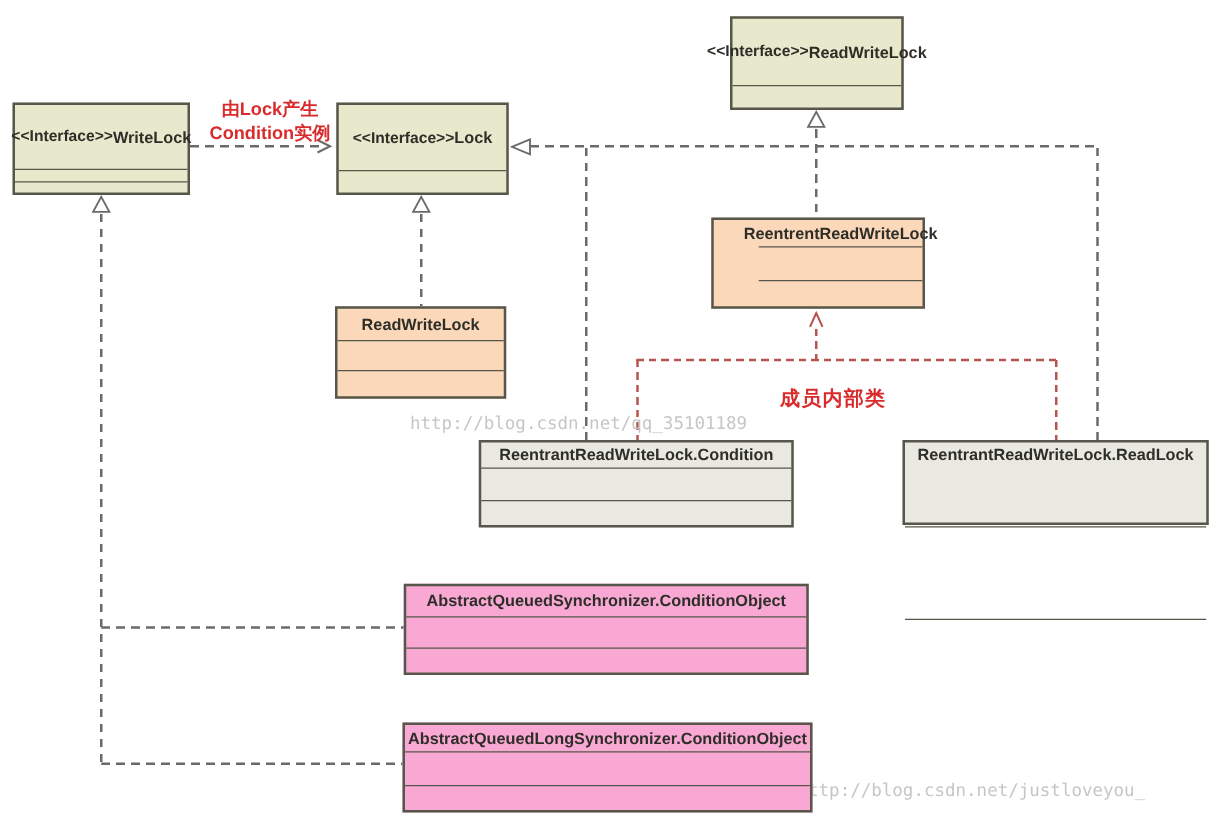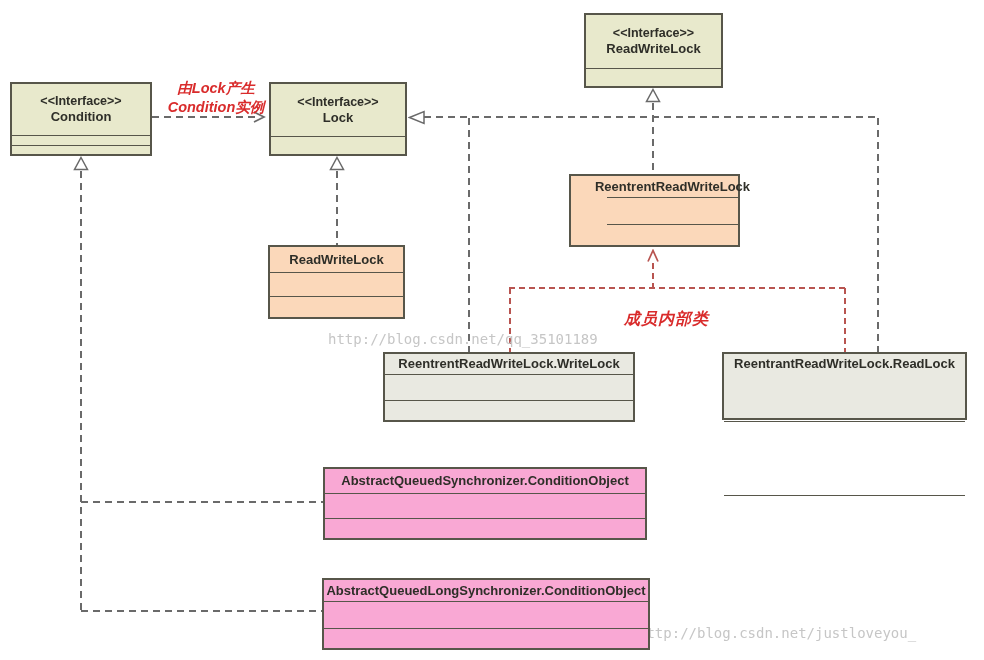--- a/index.html
+++ b/index.html
@@ -11,54 +11,53 @@
   .box {
     position:absolute; box-sizing:border-box;
     border:2px solid #57564a; display:flex; flex-direction:column;
     z-index:2;
   }
   .box.iface { background:#e8e9cc; }
   .box.cls   { background:#fbd8ba; }
   .box.inner { background:#e9e9e1; }
   .box.cond  { background:#f9a8d4; }
   .title {
-    display:flex; flex-direction:column; justify-content:center; align-items:center;
+    display:flex; flex-direction:row; justify-content:center; align-items:center;
     color:#2e2e28; flex:none;text-align:center;
   }
   .stereo { font-size:12.5px; font-weight:600; line-height:15px; }
   .cname  { font-size:13px;  font-weight:700; line-height:16px; white-space:nowrap; }
   .comp { border-top:1.5px solid #57564a; flex:none; }
   .comp.grow { flex:1; }
   
   .hdash, .vdash { position:absolute; z-index:1; }
   .hdash { height:2px; background:repeating-linear-gradient(90deg,  #6a6a6a 0 7px, transparent 7px 12px); }
   .vdash { width:2px;  background:repeating-linear-gradient(180deg, #6a6a6a 0 7px, transparent 7px 12px); }
   .hdash.red { background:repeating-linear-gradient(90deg,  #b85450 0 6px, transparent 6px 10px); }
   .vdash.red { background:repeating-linear-gradient(180deg, #b85450 0 6px, transparent 6px 10px); }
   .arrow { position:absolute; z-index:3; line-height:0; }
   
   .rednote {
     position:absolute; color:#d92b2b; font-weight:700; z-index:6;
     font-family:"Liberation Sans", sans-serif;
-    font-style:italic;
   }
   .wm {
     position:absolute; color:#c6c6c6; z-index:1; white-space:nowrap;
     font-family:"DejaVu Sans Mono", monospace; font-size:14px;
   }
 </style>
 </head>
 <body>
 
 <div id="canvas">
 
   <div class="box iface" style="left:10px; top:82px; width:142px; height:74px;">
     <div class="title" style="height:51px;">
       <div class="stereo">&lt;&lt;Interface&gt;&gt;</div>
-      <div class="cname">Condition</div>
+      <div class="cname">WriteLock</div>
     </div>
     <div class="comp" style="height:9px;"></div>
     <div class="comp grow"></div>
   </div>
 
   <div class="box iface" style="left:269px; top:82px; width:138px; height:74px;">
     <div class="title" style="height:52px;">
       <div class="stereo">&lt;&lt;Interface&gt;&gt;</div>
       <div class="cname">Lock</div>
     </div>
@@ -84,21 +83,21 @@
   <div class="box cls" style="left:268px; top:245px; width:137px; height:74px;">
     <div class="title" style="height:25px;">
       <div class="cname">ReadWriteLock</div>
     </div>
     <div class="comp" style="height:23px;"></div>
     <div class="comp grow"></div>
   </div>
 
   <div class="box inner" style="left:383px; top:352px; width:252px; height:70px;">
     <div class="title" style="height:20px;">
-      <div class="cname">ReentrentReadWriteLock.WriteLock</div>
+      <div class="cname">ReentrantReadWriteLock.Condition</div>
     </div>
     <div class="comp" style="height:25px;"></div>
     <div class="comp grow"></div>
   </div>
 
   <div class="box inner" style="left:722px; top:352px; width:245px; height:68px;gap:48px;">
     <div class="title" style="height:19px;">
       <div class="cname">ReentrantReadWriteLock.ReadLock</div>
     </div>
     <div class="comp" style="height:25px;"></div>

